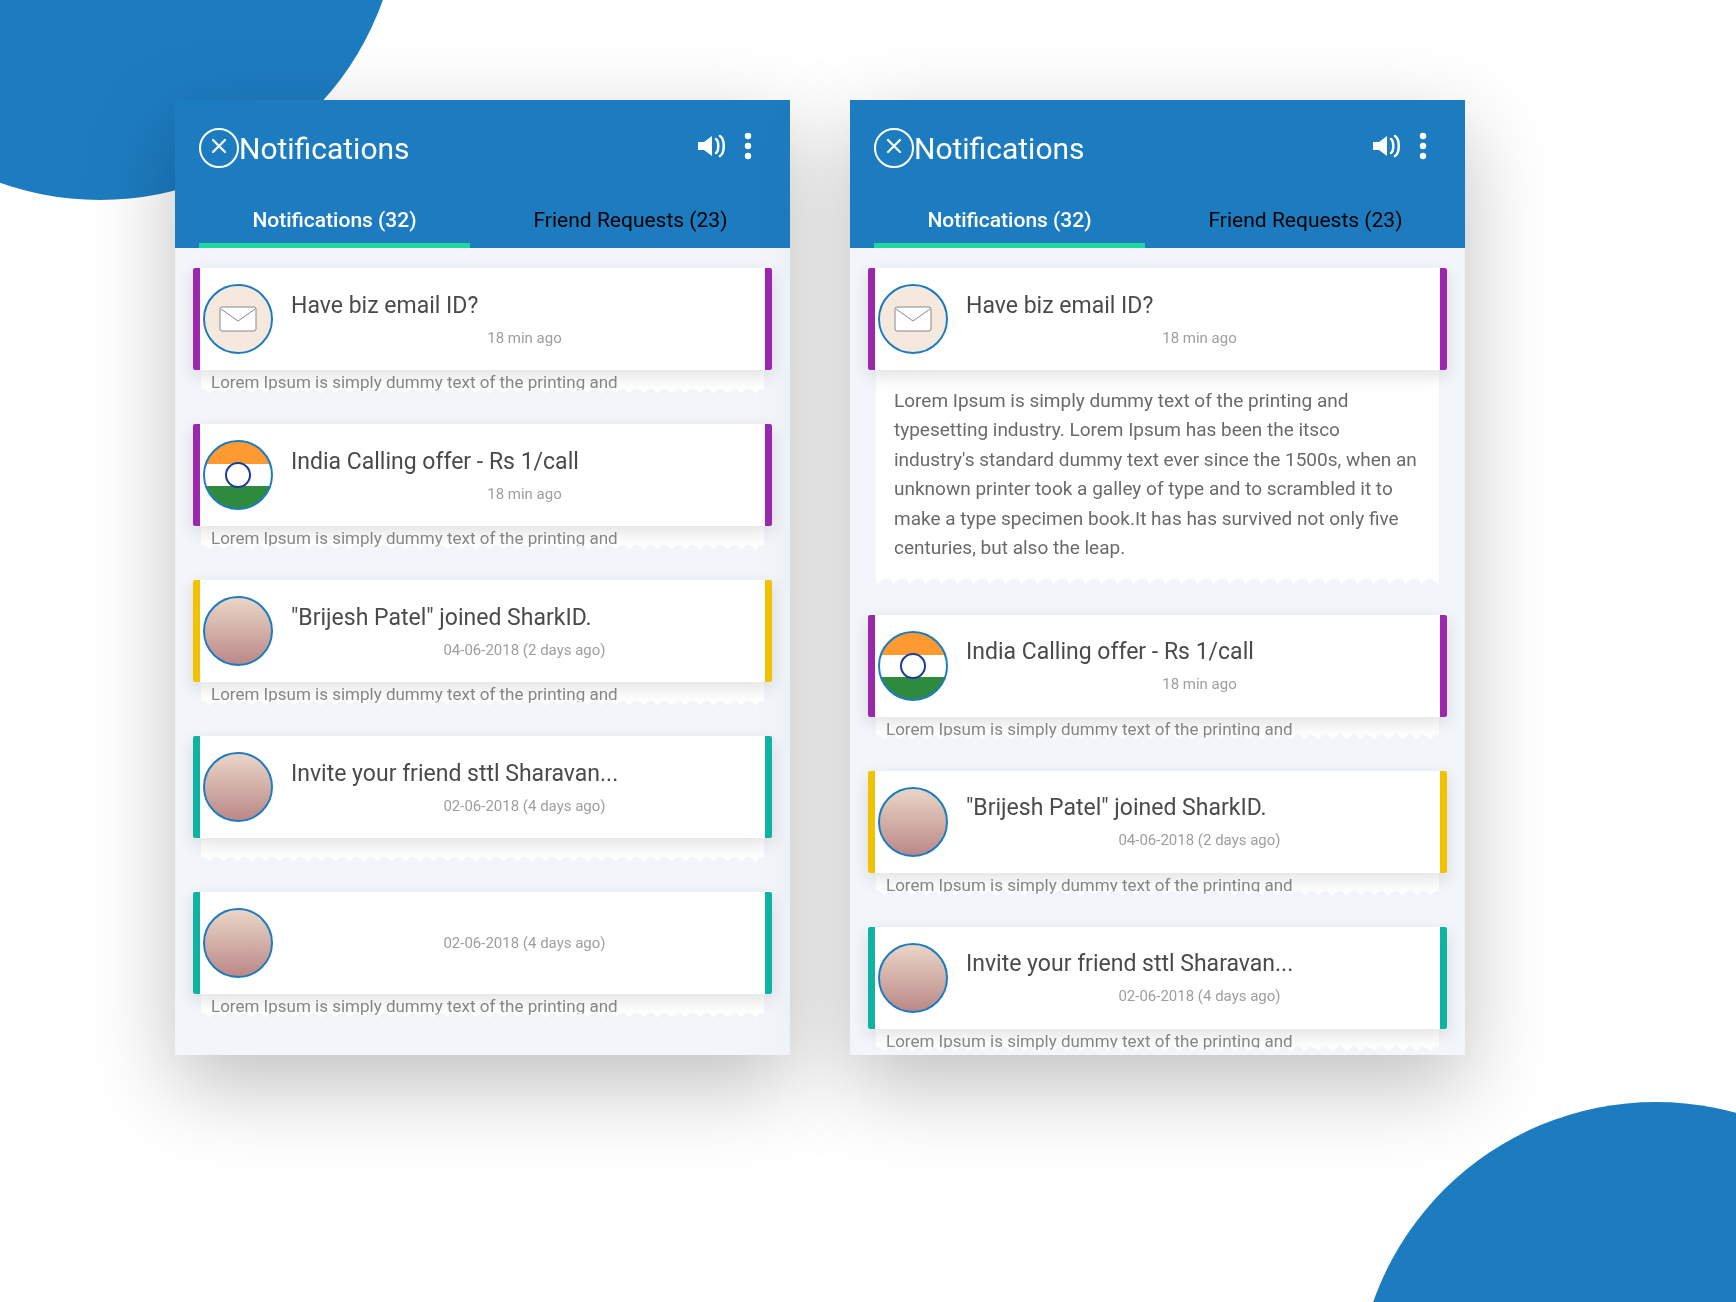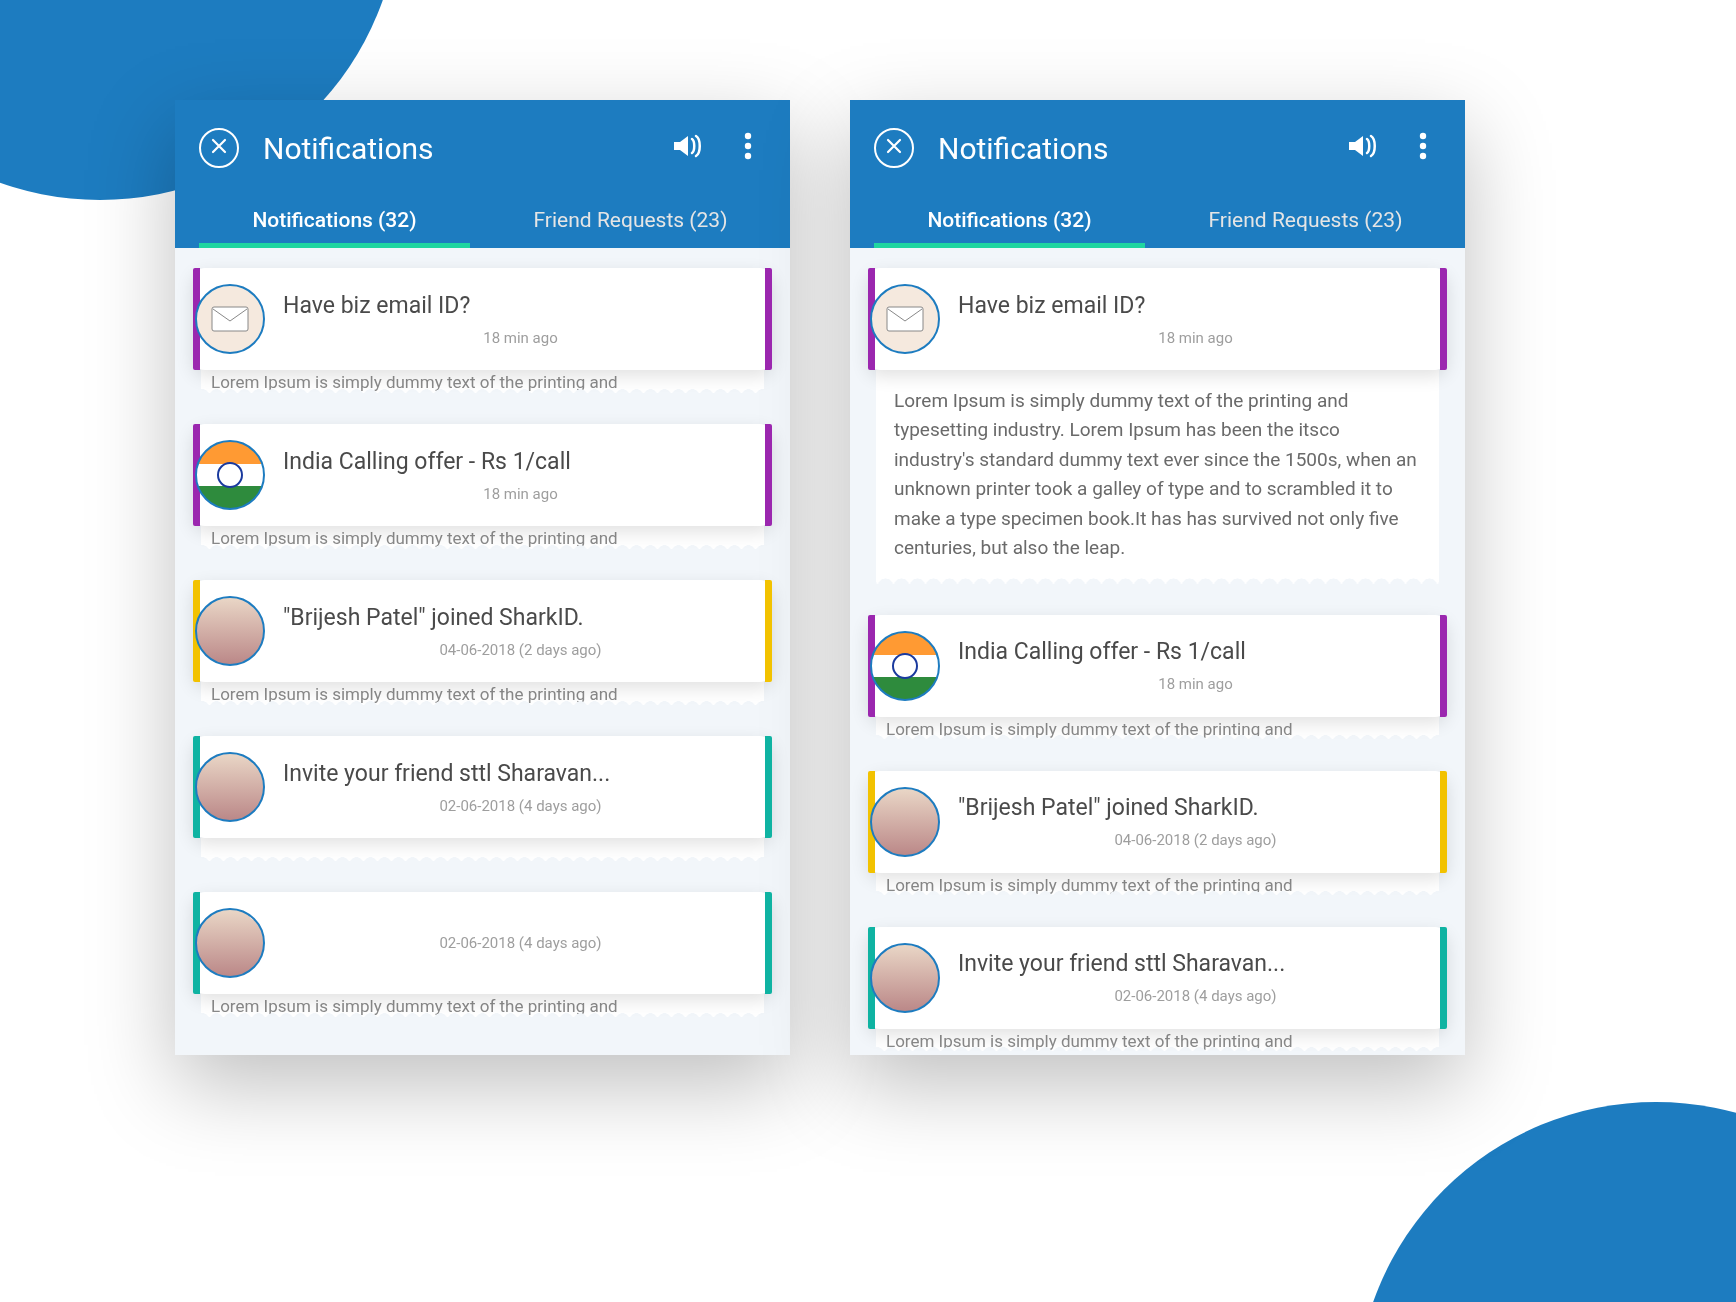--- a/index.html
+++ b/index.html
@@ -48,21 +48,20 @@
   }
 
   .header {
     background: #1d7cc0;
     color: #fff;
     padding: 28px 24px 0 24px;
   }
   .header-top {
     display: flex;
     align-items: center;
-    gap: 24px;
     padding-bottom: 28px;
   }
   .close-btn {
     width: 40px; height: 40px;
     border: 2.5px solid #fff;
     border-radius: 50%;
     display: flex; align-items: center; justify-content: center;
     cursor: pointer;
     flex-shrink: 0;
   }
@@ -79,21 +78,21 @@
   }
   .tabs {
     display: flex;
     gap: 25px;
   }
   .tab {
     flex: 1;
     text-align: center;
     font-size: 21px;
     padding: 12px 0 16px 0;
-    color: #e5e5e5;
+    color: #000000;
     cursor: pointer;
     position: relative;
   }
   .tab.active {
     color: #fff;
     font-weight: 500;
   }
   .tab.active::after {
     content: "";
     position: absolute;
@@ -107,24 +106,24 @@
     display: flex;
     flex-direction: column;
     gap: 28px;
   }
 
   .card-wrap { position: relative; }
 
   .card {
     position: relative;
     background: #fff;
-    border-radius: 12px;
+    border-radius: 2px;
     display: flex;
     align-items: center;
-    padding: 14px 14px 14px 2px;
+    padding: 14px 14px 14px 10px;
     box-shadow: 0 6px 18px rgba(0,0,0,0.12);
     z-index: 3;
     min-height: 102px;
   }
   .stripe {
     position: absolute;
     top: 0; bottom: 0;
     width: 7px;
   }
   .stripe.left { left: 0; border-radius: 2px 0 0 2px; }

